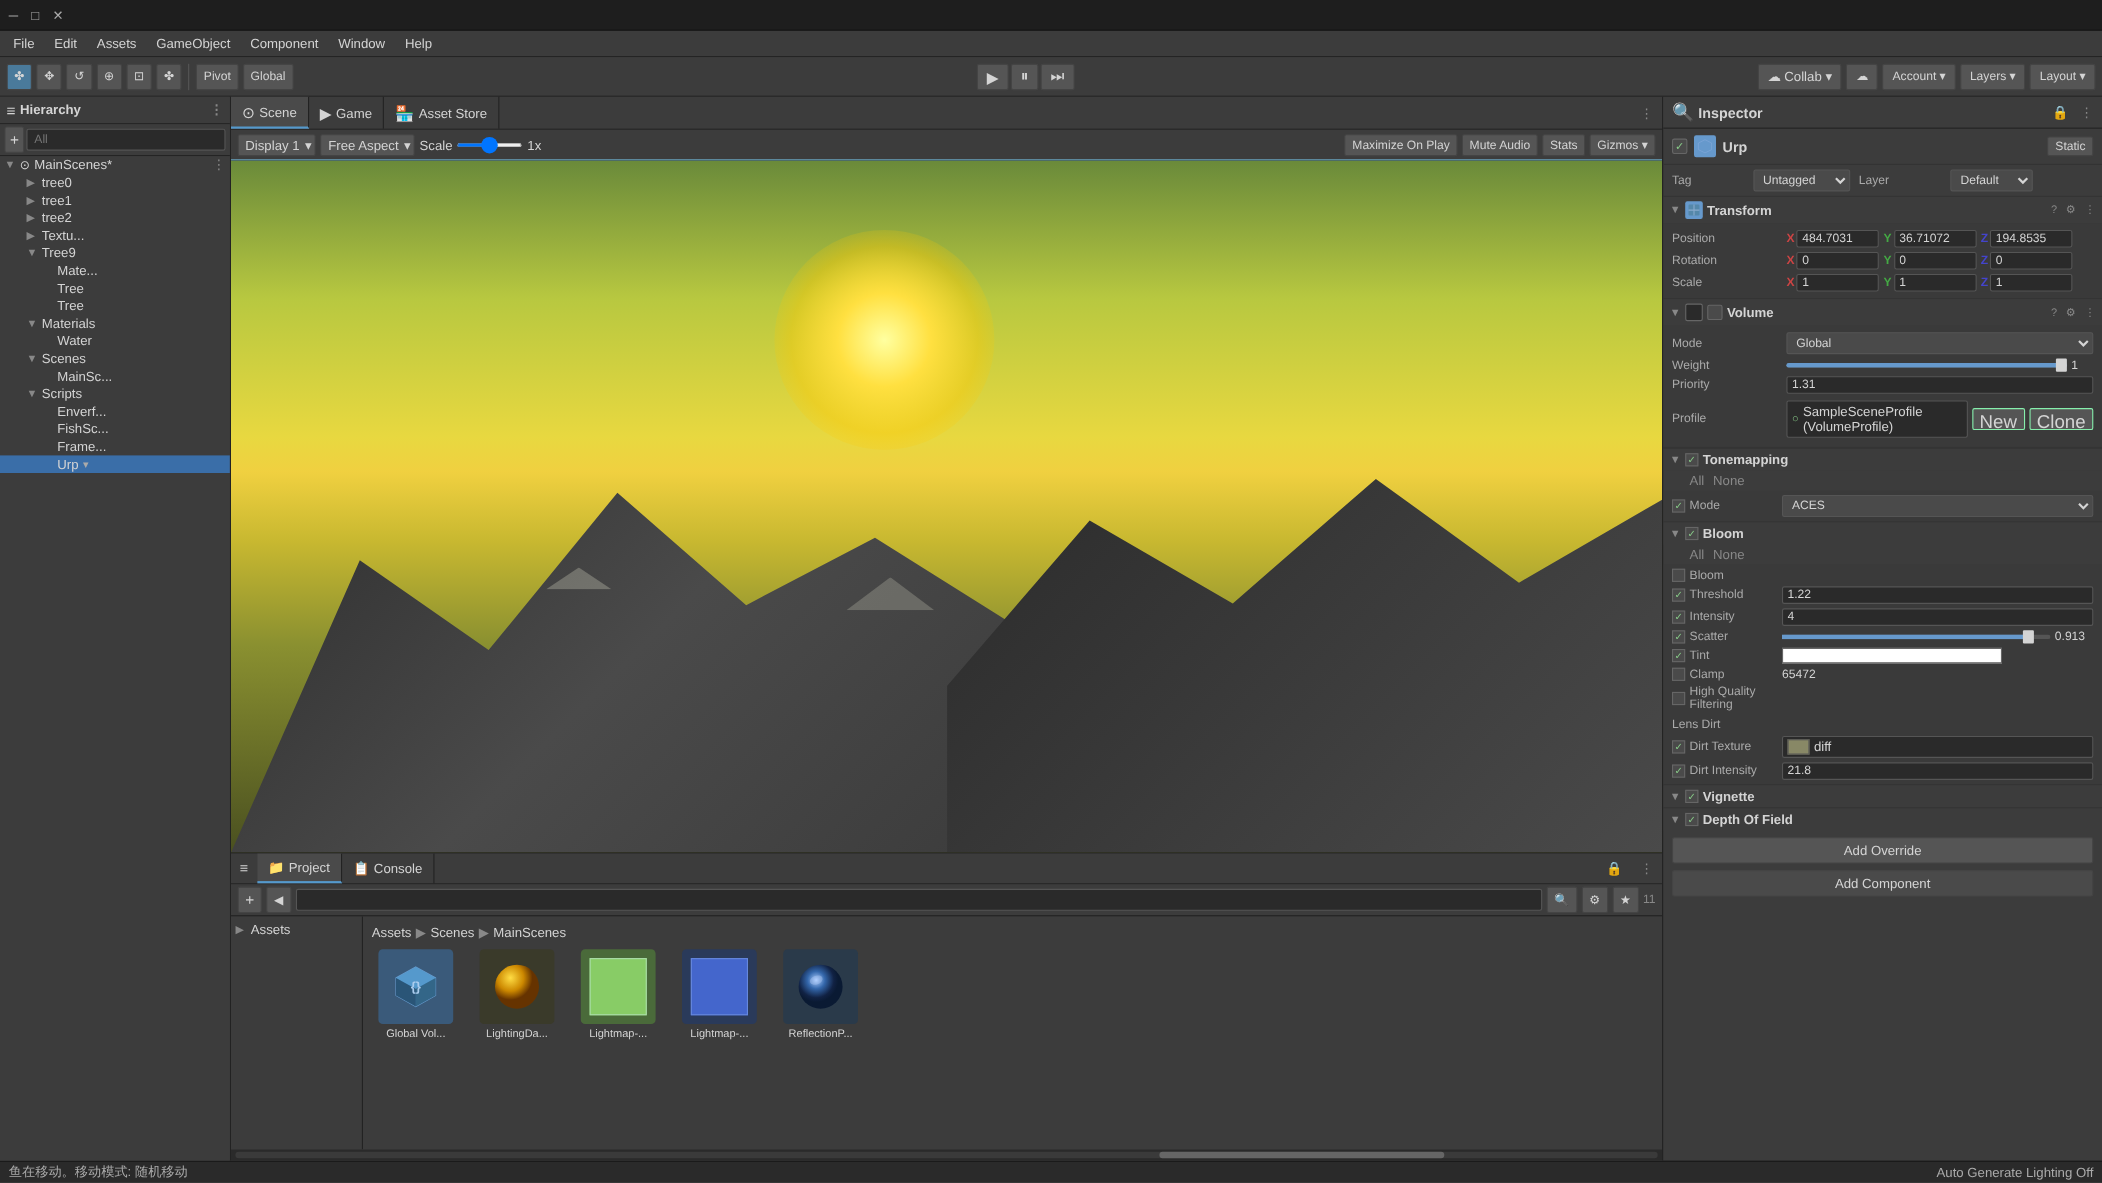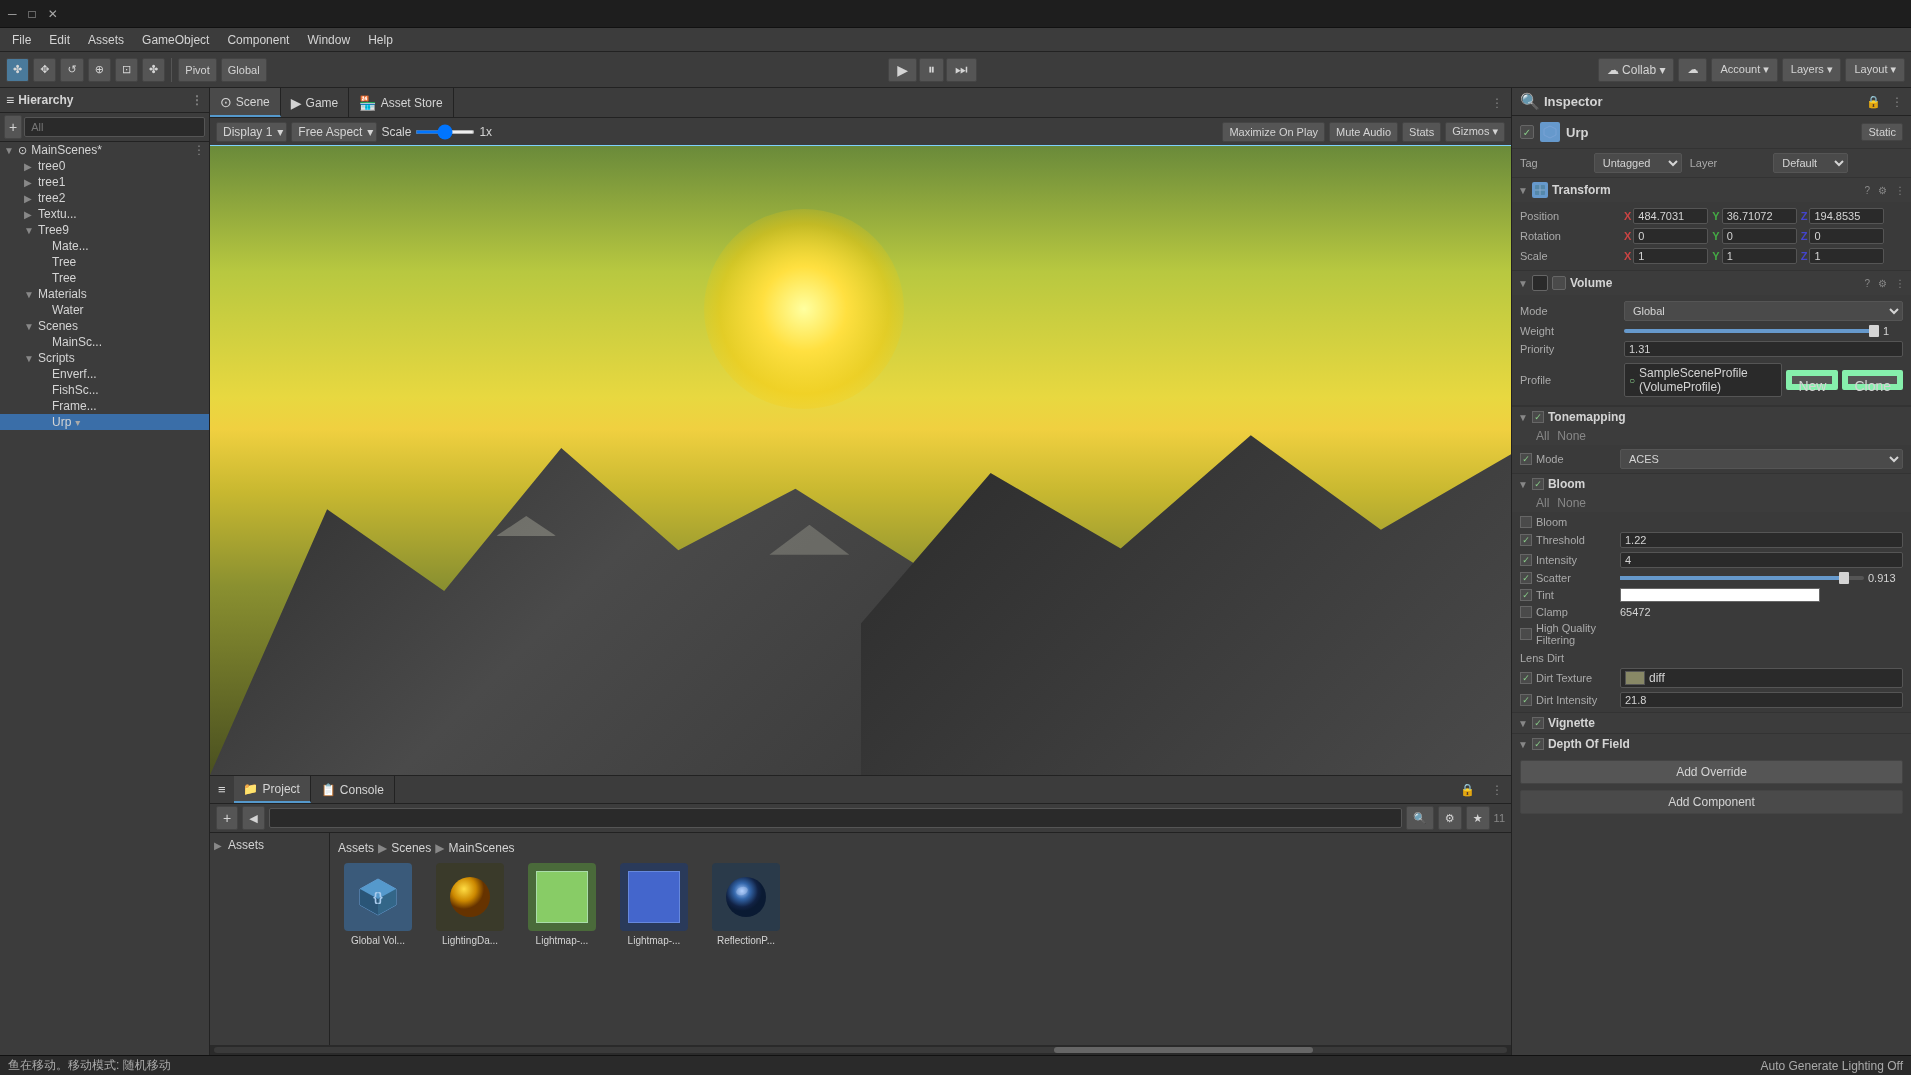--- a/index.html
+++ b/index.html
@@ -711,25 +711,25 @@
       flex: 1;
       background: #2a2a2a;
       border: 1px solid #555;
       border-radius: 2px;
       padding: 2px 4px;
       font-size: 11px;
     }
     .profile-icon { color: #88cc88; font-size: 10px; }
     .new-btn, .clone-btn {
       background: #555;
-      border: 6px solid #86efac;
+      border: 1px solid #86efac;
       border-radius: 2px;
       color: #d4d4d4;
       padding: 2px 6px;
-      font-size: 14px;
+      font-size: 17px;
       cursor: pointer;
       height: 20px;
     }
 
     
     .add-override-btn, .add-component-btn {
       margin: 6px auto;
       background: #555;
       border: 1px solid #444;
       border-radius: 2px;

